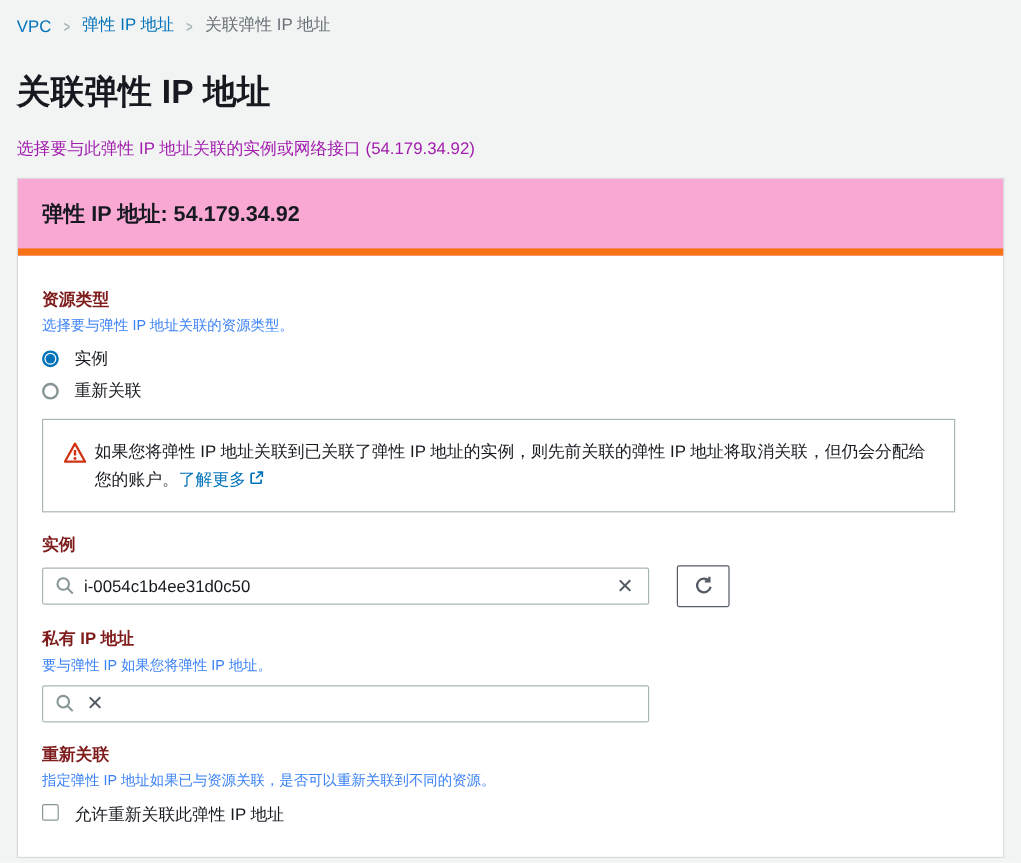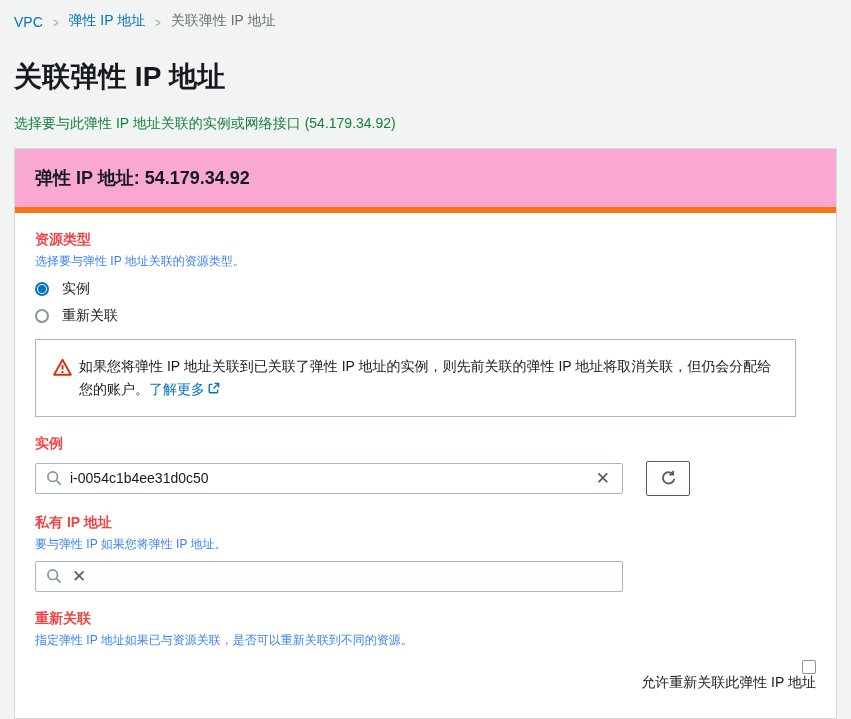--- a/index.html
+++ b/index.html
@@ -14,31 +14,31 @@
   .page { padding: 10px 14px 0 14px; }
 
   
   .breadcrumb { display:flex; align-items:flex-end; font-size:14px; gap:9px; padding:2px 0; }
   .breadcrumb a { color:#0073bb; text-decoration:none; cursor:pointer; }
   .crumb-sep { color:#aab7b8; font-size:13px; transform:scaleX(.7); font-weight:700; }
   .crumb-current { color:#687078; }
 
   
   .page-title { font-size:28px; font-weight:700; margin-top:26px; letter-spacing:.2px; }
-  .page-subtitle { font-size:14px; color:#15803d; margin-top:9px; }
+  .page-subtitle { font-size:14px; color:#a21caf; margin-top:9px; }
 
   
   .panel { margin-top:15px; background:#fff; border:1px solid #d5dbdb; border-radius:0; }
   .panel-header {
     background:#f9a8d4; padding:17px 20px; font-size:18px; font-weight:700;
     border-bottom:6px solid #f97316;
   }
   .panel-body { padding:18px 20px 26px 20px; }
 
-  .field-label { font-size:14px; font-weight:700; color:#ef4444; }
+  .field-label { font-size:14px; font-weight:700; color:#7f1d1d;margin-top:10px; }
   .field-desc { font-size:12px; color:#3b82f6; margin-top:4px; }
 
   
   .radio-group { margin-top:10px; }
   .radio-row { display:flex; align-items:center; margin:9px 0; cursor:pointer; }
   .radio { width:14px; height:14px; border-radius:50%; border:2px solid #879596; background:#fff; position:relative; flex:0 0 auto; }
   .radio.selected { border-color:#0073bb; }
   .radio.selected::after {
     content:""; position:absolute; left:50%; top:50%; width:8px; height:8px;
     margin:-4px 0 0 -4px; border-radius:50%; background:#0073bb;
@@ -52,33 +52,33 @@
   }
   .warning-icon { flex:0 0 auto; margin-top:2px; }
   .warning-text { font-size:14px; line-height:23px; color:#16191f; }
   .learn-more { color:#0073bb; text-decoration:none; cursor:pointer; white-space:nowrap; }
   .ext-icon { vertical-align:-1px; margin-left:2px; }
 
   
   .field-section { margin-top:18px; }
   .input-row { display:flex; align-items:center; margin-top:8px; }
   .search-input {
-    width:588px; height:31px; border:1px solid #aab7b8; border-radius:2px; background:#fff;
+    width:506px; height:31px; border:1px solid #aab7b8; border-radius:2px; background:#fff;
     display:flex; align-items:center; padding:0 10px; gap:8px;
   }
   .search-input .value { flex:1; font-size:14px; color:#16191f; }
   .clear-x { color:#545b64; font-size:17px; cursor:pointer; line-height:1; padding:0 2px; }
   .refresh-btn {
     margin-left:23px; width:44px; height:35px; background:#fff;
     border:1px solid #545b64; border-radius:2px; display:flex; align-items:center; justify-content:center;
     cursor:pointer;
   }
 
   
-  .checkbox-row { display:flex; align-items:flex-end; margin-top:11px; cursor:pointer;flex-direction:column; }
+  .checkbox-row { display:flex; align-items:flex-start; margin-top:11px; cursor:pointer; }
   .checkbox { width:14px; height:14px; border:1px solid #879596; border-radius:2px; background:#fff; flex:0 0 auto; }
   .checkbox-label { margin-left:13px; font-size:14px; }
 </style>
 </head>
 <body>
 
 <div class="page">
 
   <nav class="breadcrumb">
     <a>VPC</a>

